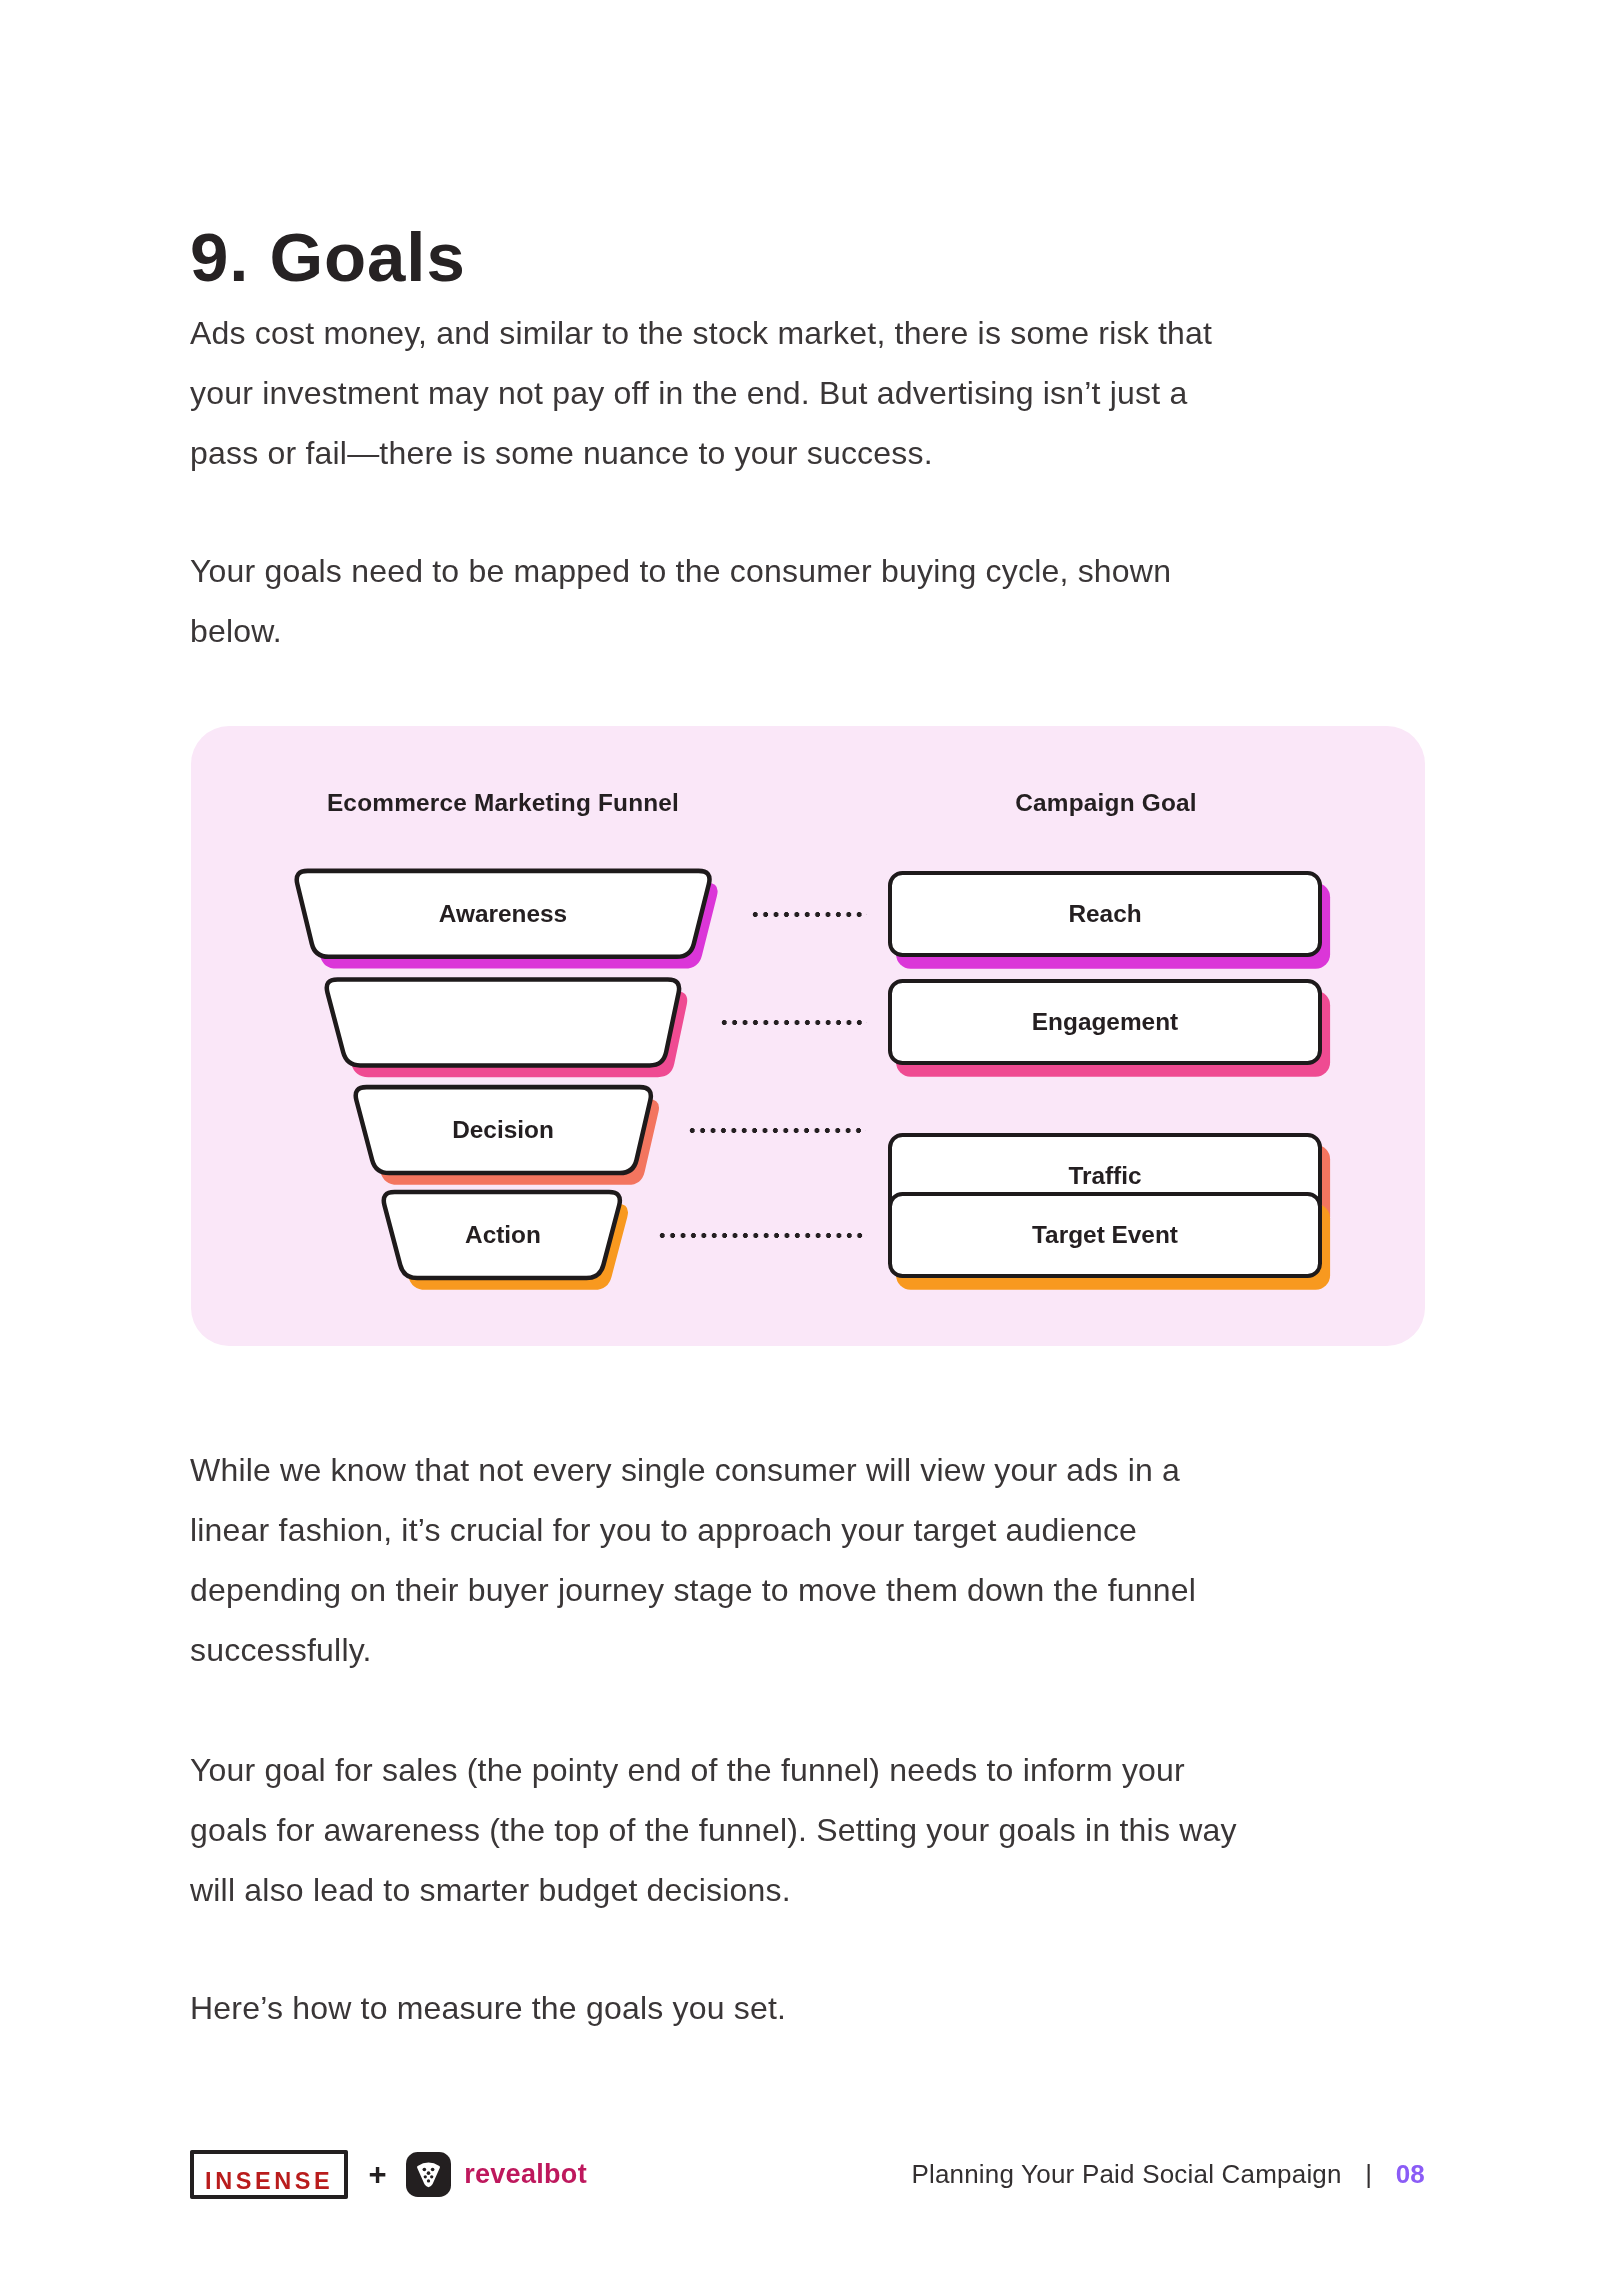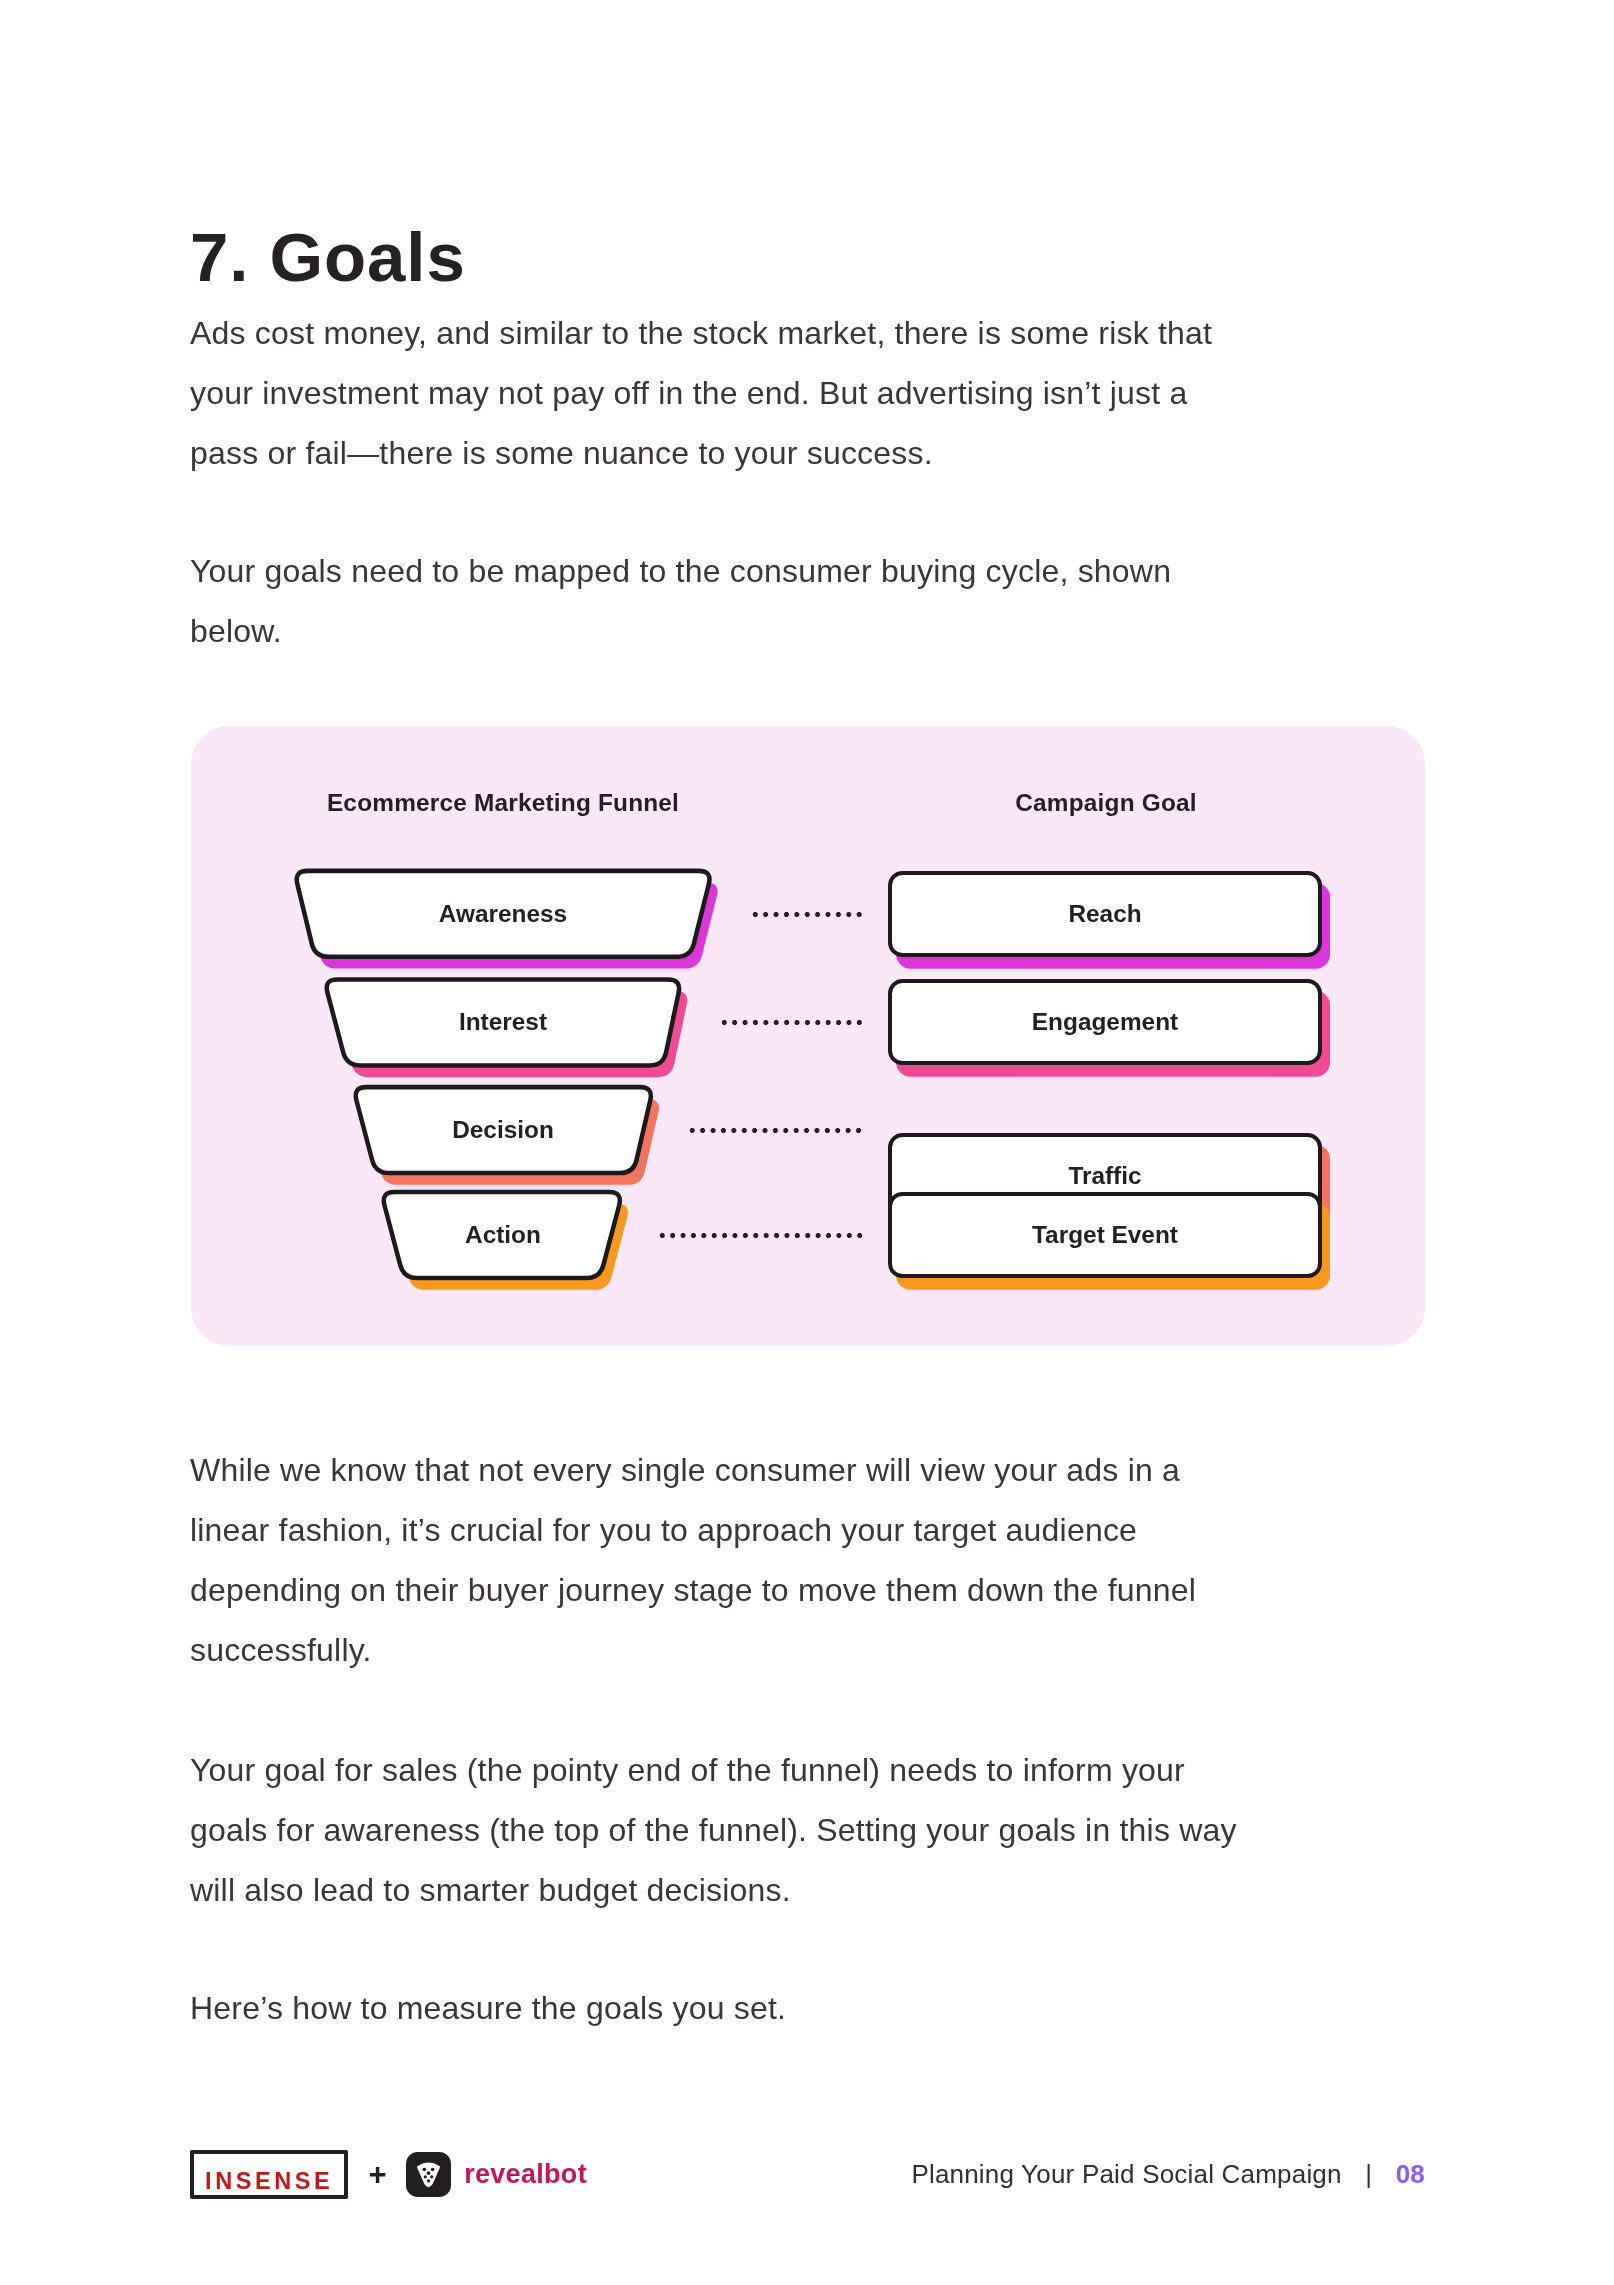--- a/index.html
+++ b/index.html
@@ -65,21 +65,21 @@
   .footer-right{
     margin-left:auto;display:flex;align-items:center;
     font-size:26px;color:#332F30;letter-spacing:0.2px;
   }
   .footer-sep{margin:0 23.5px;color:#332F30;}
   .footer-page{font-weight:700;color:#8b5cf6;}
 </style>
 </head>
 <body>
 
-<h1 class="page-title">7. Goals</h1>
+<h1 class="page-title">9. Goals</h1>
 
 <div class="para" id="p1">
   <span class="tline">Ads cost money, and similar to the stock market, there is some risk that</span>
   <span class="tline">your investment may not pay off in the end. But advertising isn’t just a</span>
   <span class="tline">pass or fail—there is some nuance to your success.</span>
 </div>
 
 <div class="para" id="p2">
   <span class="tline">Your goals need to be mapped to the consumer buying cycle, shown</span>
   <span class="tline">below.</span>
@@ -94,21 +94,20 @@
       <path d="M117.5 174.6 Q114 160 129.0 160.0 L561.0 160.0 Q576 160 572.3 174.5 L555.7 240.5 Q552 255 537.0 255.0 L152.0 255.0 Q137 255 133.5 240.4 Z" fill="#ffffff" stroke="#1E1A1B" stroke-width="5" stroke-linejoin="round"></path>
       <path d="M150.8 294.5 Q147 280 162.0 280.0 L527.0 280.0 Q542 280 538.9 294.7 L525.1 360.3 Q522 375 507.0 375.0 L187.0 375.0 Q172 375 168.2 360.5 Z" transform="translate(9,13)" fill="#EF4B92"></path>
       <path d="M150.8 294.5 Q147 280 162.0 280.0 L527.0 280.0 Q542 280 538.9 294.7 L525.1 360.3 Q522 375 507.0 375.0 L187.0 375.0 Q172 375 168.2 360.5 Z" fill="#ffffff" stroke="#1E1A1B" stroke-width="5" stroke-linejoin="round"></path>
       <path d="M182.8 413.5 Q179 399 194.0 399.0 L496.0 399.0 Q511 399 507.6 413.6 L492.4 479.4 Q489 494 474.0 494.0 L219.0 494.0 Q204 494 200.2 479.5 Z" transform="translate(9,13)" fill="#F3755F"></path>
       <path d="M182.8 413.5 Q179 399 194.0 399.0 L496.0 399.0 Q511 399 507.6 413.6 L492.4 479.4 Q489 494 474.0 494.0 L219.0 494.0 Q204 494 200.2 479.5 Z" fill="#ffffff" stroke="#1E1A1B" stroke-width="5" stroke-linejoin="round"></path>
       <path d="M213.8 529.5 Q210 515 225.0 515.0 L462.0 515.0 Q477 515 473.2 529.5 L455.8 595.5 Q452 610 437.0 610.0 L250.0 610.0 Q235 610 231.2 595.5 Z" transform="translate(9,13)" fill="#F8991F"></path>
       <path d="M213.8 529.5 Q210 515 225.0 515.0 L462.0 515.0 Q477 515 473.2 529.5 L455.8 595.5 Q452 610 437.0 610.0 L250.0 610.0 Q235 610 231.2 595.5 Z" fill="#ffffff" stroke="#1E1A1B" stroke-width="5" stroke-linejoin="round"></path>
     </svg>
 
   <div class="fun-label" style="top:145px">Awareness</div>
-  <div class="fun-label" style="top:253px">Interest</div>
   <div class="fun-label" style="top:361px">Decision</div>
   <div class="fun-label" style="top:466px">Action</div>
 
   <div class="dots" style="left: 561px; top: 185px; width: 115px; background-image: radial-gradient(circle at 3.2px 3.6px, rgb(36, 31, 33) 2.4px, transparent 2.8px); background-size: 10.4px 7.2px;"></div>
   <div class="dots" style="left: 530px; top: 293px; width: 146px; background-image: radial-gradient(circle at 3.2px 3.6px, rgb(36, 31, 33) 2.4px, transparent 2.8px); background-size: 10.4px 7.2px;"></div>
   <div class="dots" style="left: 498px; top: 401px; width: 177px; background-image: radial-gradient(circle at 3.2px 3.6px, rgb(36, 31, 33) 2.4px, transparent 2.8px); background-size: 10.4px 7.2px;"></div>
   <div class="dots" style="left: 468px; top: 506px; width: 208px; background-image: radial-gradient(circle at 3.2px 3.6px, rgb(36, 31, 33) 2.4px, transparent 2.8px); background-size: 10.4px 7.2px;"></div>
 
   <div class="goal-box" style="top: 145px; --sc: #DB36D8;">
       <span>Reach</span>

